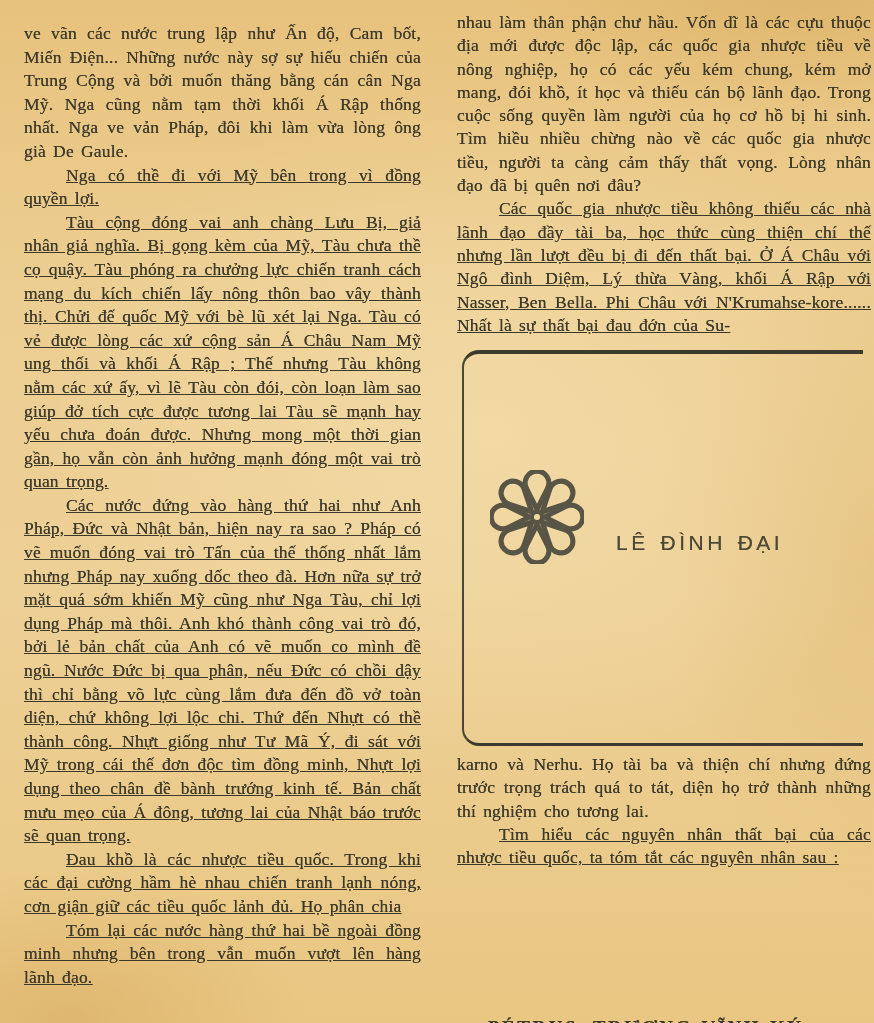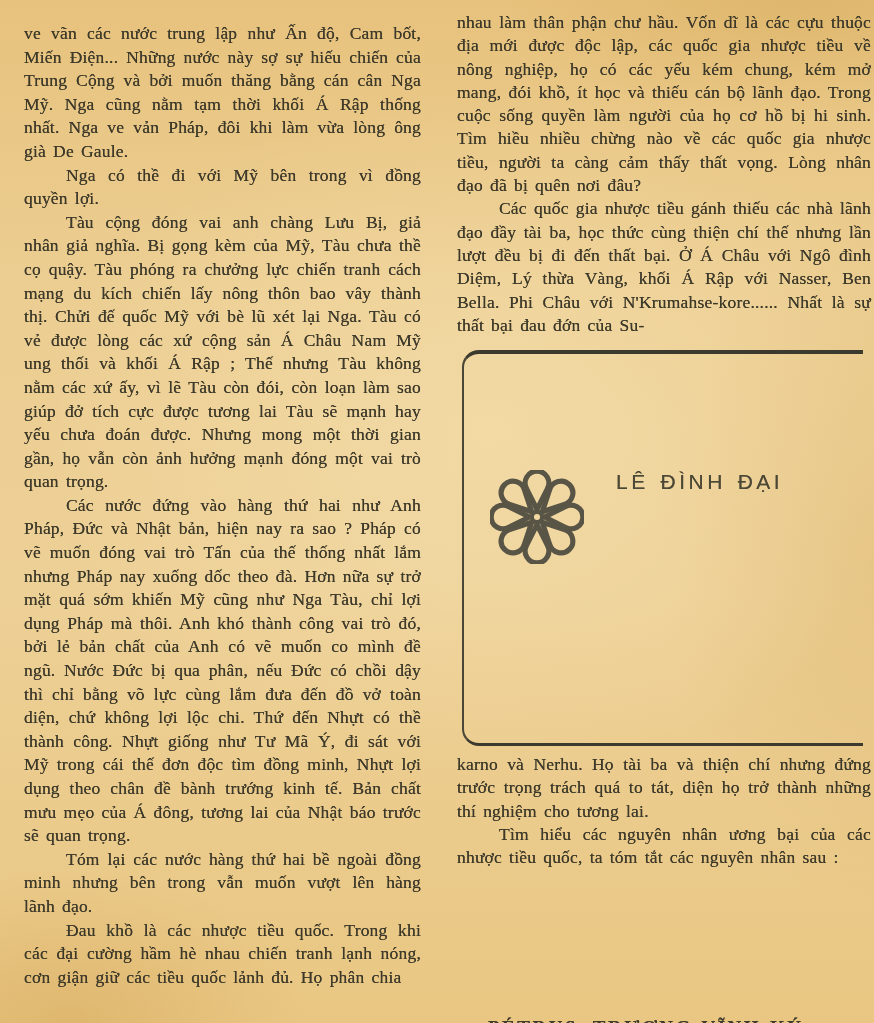--- a/index.html
+++ b/index.html
@@ -24,36 +24,37 @@
     text-align: justify;
     font-size: 17.5px;
     line-height: 23.6px;
     letter-spacing: 0.2px;
     word-spacing: 2.5px;
     text-shadow: 0 0 0.4px rgba(58,54,38,0.85);
   }
   .col-left  { left: 24px;  top: 22px; width: 397px; }
   .col-right { left: 457px; top: 11px; width: 414px; line-height: 23.3px; }
   .para { text-indent: 0; }
-  .para.indent { text-indent: 2.4em; }
+  .para.indent { text-indent: 2.4em; text-decoration: underline; }
   .author-box {
     position: relative;
     margin-top: 13px;
     margin-bottom: 7px;
     margin-left: 5px;
     width: 401px;
     height: 396px;
     border-top: 4px solid #3c3a2f;
     border-left: 2.5px solid #4a4739;
     border-bottom: 3px solid #3c3a2f;
     border-right: none;
     border-radius: 17px 0 0 17px;
   }
   .box-inner {
     display: flex;
+    align-items: flex-end;
     margin-top: 116px;
     margin-left: 26px;
   }
   .flower { width: 94px; height: 94px; opacity: 0.88; }
   .author-name {
     margin-left: 32px;
     margin-bottom: 10px;
     font-family: "Liberation Sans", "DejaVu Sans", sans-serif;
     font-size: 21px;
     letter-spacing: 3.5px;
@@ -84,27 +85,27 @@
 </head>
 <body>
 
 <div class="page">
 
   <div class="col col-left">
     <p class="para">ve vãn các nước trung lập như Ấn độ, Cam bốt, Miến Điện... Những nước này sợ sự hiếu chiến của Trung Cộng và bởi muốn thăng bằng cán cân Nga Mỹ. Nga cũng nằm tạm thời khối Á Rập thống nhất. Nga ve vản Pháp, đôi khi làm vừa lòng ông già De Gaule.</p>
     <p class="para indent">Nga có thề đi với Mỹ bên trong vì đồng quyền lợi.</p>
     <p class="para indent">Tàu cộng đóng vai anh chàng Lưu Bị, giả nhân giả nghĩa. Bị gọng kèm của Mỹ, Tàu chưa thề cọ quậy. Tàu phóng ra chưởng lực chiến tranh cách mạng du kích chiến lấy nông thôn bao vây thành thị. Chửi đế quốc Mỹ với bè lũ xét lại Nga. Tàu có vẻ được lòng các xứ cộng sản Á Châu Nam Mỹ ung thối và khối Á Rập ; Thế nhưng Tàu không nằm các xứ ấy, vì lẽ Tàu còn đói, còn loạn làm sao giúp đở tích cực được tương lai Tàu sẽ mạnh hay yếu chưa đoán được. Nhưng mong một thời gian gần, họ vẫn còn ảnh hưởng mạnh đóng một vai trò quan trọng.</p>
     <p class="para indent">Các nước đứng vào hàng thứ hai như Anh Pháp, Đức và Nhật bản, hiện nay ra sao ? Pháp có vẽ muốn đóng vai trò Tấn của thế thống nhất lắm nhưng Pháp nay xuống dốc theo đà. Hơn nữa sự trở mặt quá sớm khiến Mỹ cũng như Nga Tàu, chỉ lợi dụng Pháp mà thôi. Anh khó thành công vai trò đó, bởi lẻ bản chất của Anh có vẽ muốn co mình đề ngũ. Nước Đức bị qua phân, nếu Đức có chồi dậy thì chỉ bằng võ lực cùng lắm đưa đến đồ vở toàn diện, chứ không lợi lộc chi. Thứ đến Nhựt có thề thành công. Nhựt giống như Tư Mã Ý, đi sát với Mỹ trong cái thế đơn độc tìm đồng minh, Nhựt lợi dụng theo chân đề bành trướng kinh tế. Bản chất mưu mẹo của Á đông, tương lai của Nhật báo trước sẽ quan trọng.</p>
+    <p class="para indent">Đau khồ là các nhược tiều quốc. Trong khi các đại cường hầm hè nhau chiến tranh lạnh nóng, cơn giận giữ các tiều quốc lảnh đủ. Họ phân chia</p>
     <p class="para indent">Tóm lại các nước hàng thứ hai bề ngoài đồng minh nhưng bên trong vẫn muốn vượt lên hàng lãnh đạo.</p>
-    <p class="para indent">Đau khồ là các nhược tiều quốc. Trong khi các đại cường hầm hè nhau chiến tranh lạnh nóng, cơn giận giữ các tiều quốc lảnh đủ. Họ phân chia</p>
   </div>
 
   <div class="col col-right">
     <p class="para">nhau làm thân phận chư hầu. Vốn dĩ là các cựu thuộc địa mới được độc lập, các quốc gia nhược tiều về nông nghiệp, họ có các yếu kém chung, kém mở mang, đói khồ, ít học và thiếu cán bộ lãnh đạo. Trong cuộc sống quyền làm người của họ cơ hồ bị hi sinh. Tìm hiều nhiều chừng nào về các quốc gia nhược tiều, người ta càng cảm thấy thất vọng. Lòng nhân đạo đã bị quên nơi đâu?</p>
-    <p class="para indent">Các quốc gia nhược tiều gánh thiếu các nhà lãnh đạo đầy tài ba, học thức cùng thiện chí thế nhưng lần lượt đều bị đi đến thất bại. Ở Á Châu với Ngô đình Diệm, Lý thừa Vàng, khối Á Rập với Nasser, Ben Bella. Phi Châu với N'Krumahse-kore...... Nhất là sự thất bại đau đớn của Su-</p>
+    <p class="para indent">Các quốc gia nhược tiều không thiếu các nhà lãnh đạo đầy tài ba, học thức cùng thiện chí thế nhưng lần lượt đều bị đi đến thất bại. Ở Á Châu với Ngô đình Diệm, Lý thừa Vàng, khối Á Rập với Nasser, Ben Bella. Phi Châu với N'Krumahse-kore...... Nhất là sự thất bại đau đớn của Su-</p>
 
     <div class="author-box">
       <div class="box-inner">
         <svg class="flower" viewBox="-50 -50 100 100" xmlns="http://www.w3.org/2000/svg">
           <g fill="none" stroke="#45443a" stroke-width="5.5" stroke-linejoin="round" stroke-linecap="round">
             <path d="M0,-8 L-11,-30 A12.6,12.6 0 1 1 11,-30 Z" transform="rotate(0)"></path>
             <path d="M0,-8 L-11,-30 A12.6,12.6 0 1 1 11,-30 Z" transform="rotate(45)"></path>
             <path d="M0,-8 L-11,-30 A12.6,12.6 0 1 1 11,-30 Z" transform="rotate(90)"></path>
             <path d="M0,-8 L-11,-30 A12.6,12.6 0 1 1 11,-30 Z" transform="rotate(135)"></path>
             <path d="M0,-8 L-11,-30 A12.6,12.6 0 1 1 11,-30 Z" transform="rotate(180)"></path>
@@ -112,20 +113,20 @@
             <path d="M0,-8 L-11,-30 A12.6,12.6 0 1 1 11,-30 Z" transform="rotate(270)"></path>
             <path d="M0,-8 L-11,-30 A12.6,12.6 0 1 1 11,-30 Z" transform="rotate(315)"></path>
             <circle r="5.5" cx="0" cy="0" stroke-width="4.5"></circle>
           </g>
         </svg>
         <div class="author-name">LÊ ĐÌNH ĐẠI</div>
       </div>
     </div>
 
     <p class="para">karno và Nerhu. Họ tài ba và thiện chí nhưng đứng trước trọng trách quá to tát, diện họ trở thành những thí nghiệm cho tương lai.</p>
-    <p class="para indent">Tìm hiểu các nguyên nhân ương bại của các nhược tiều quốc, ta tóm tắt các nguyên nhân sau :</p>
+    <p class="para indent">Tìm hiểu các nguyên nhân thất bại của các nhược tiều quốc, ta tóm tắt các nguyên nhân sau :</p>
   </div>
 
   <div class="footer">
     <span>PÉTRUS TRƯƠNG-VĨNH-KÝ</span><span class="dash">—</span><span class="pagenum">9</span>
   </div>
 
 </div>
 
 </body></html>

